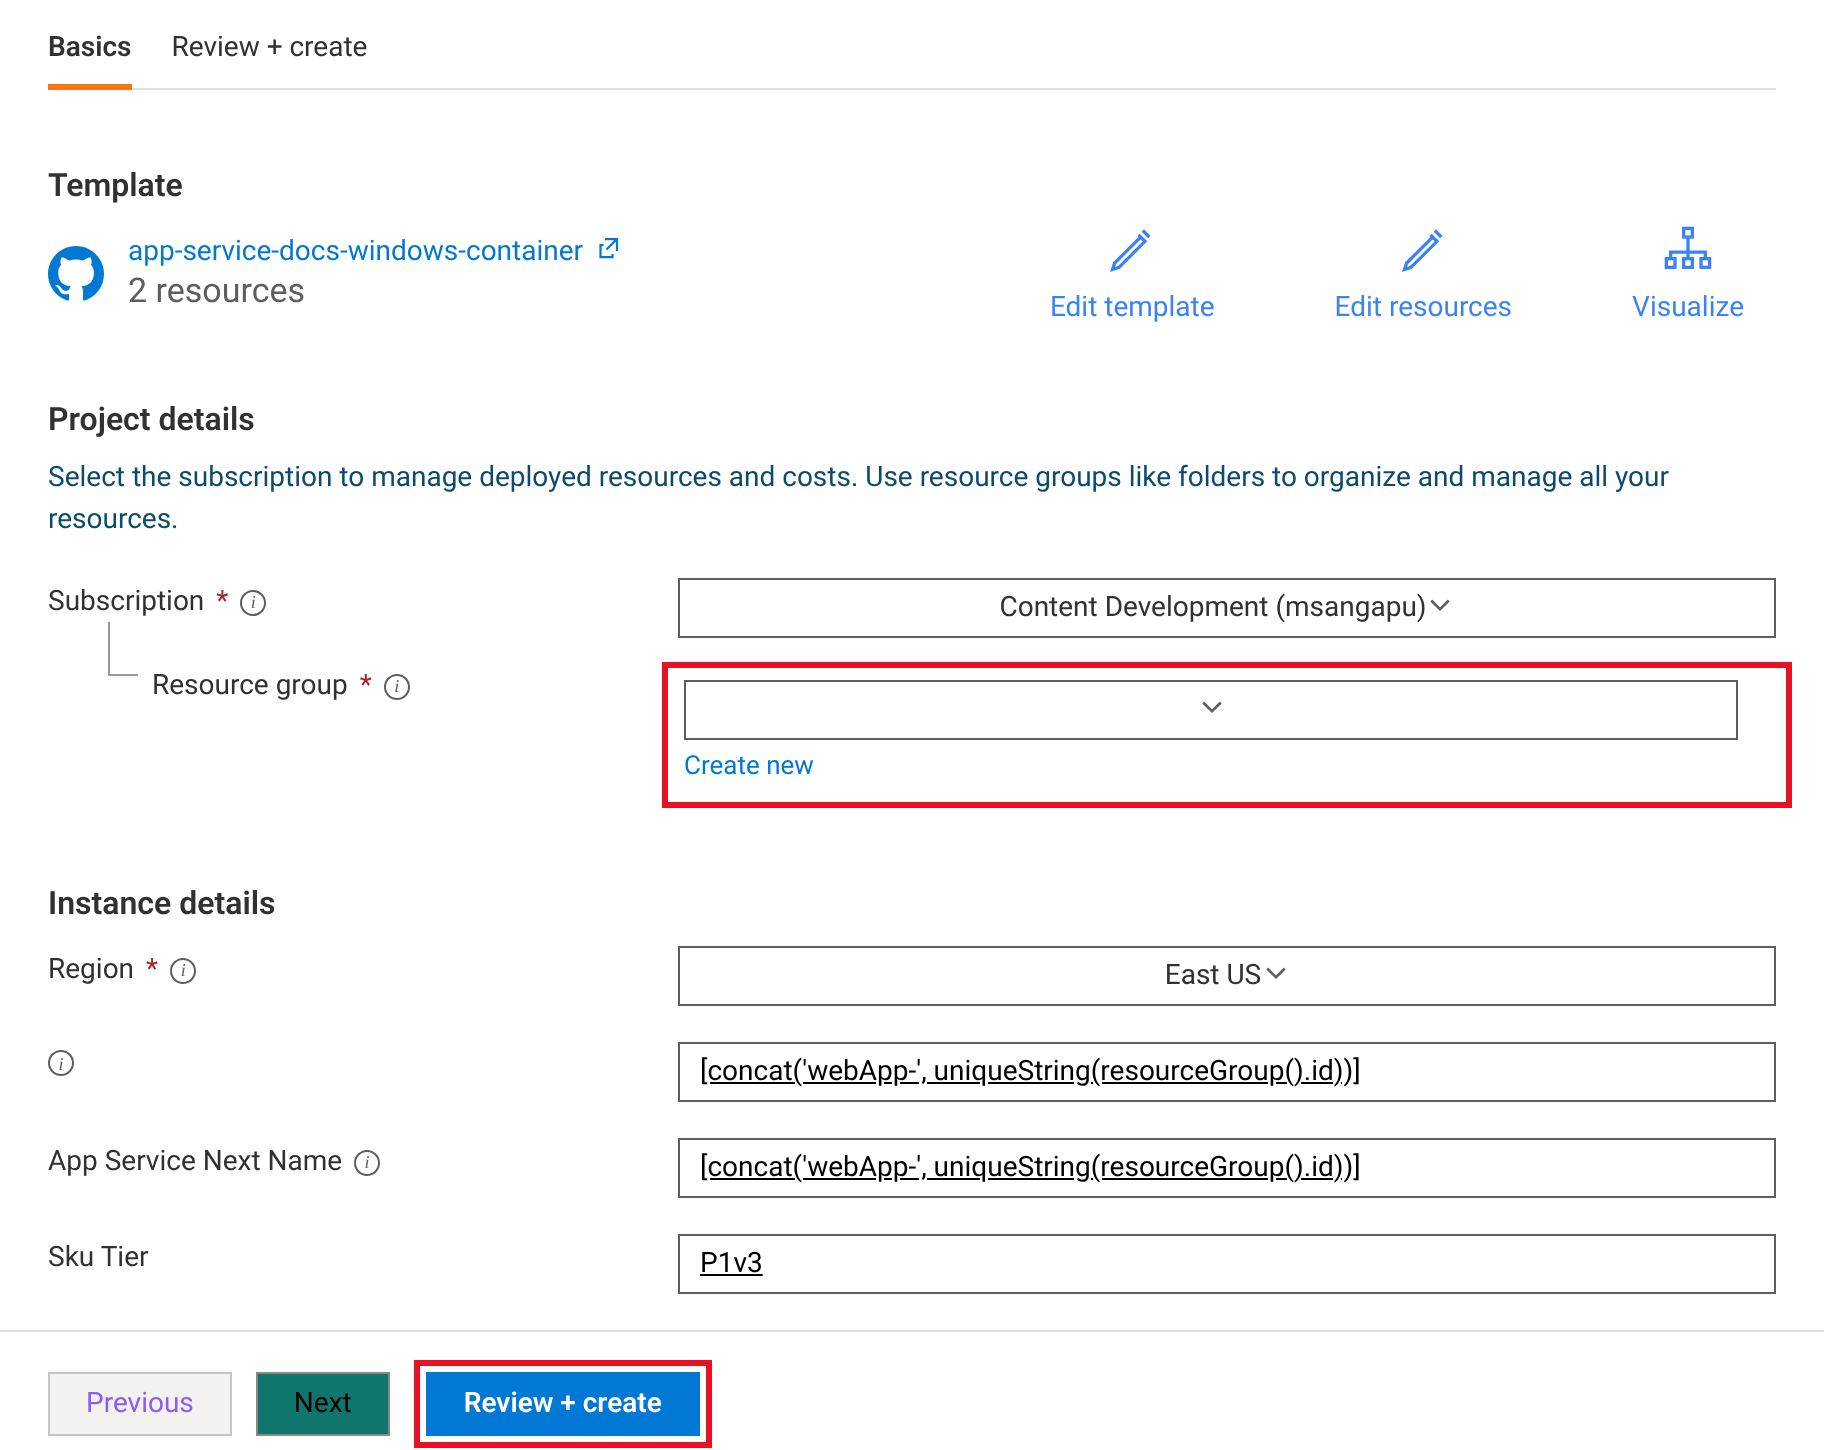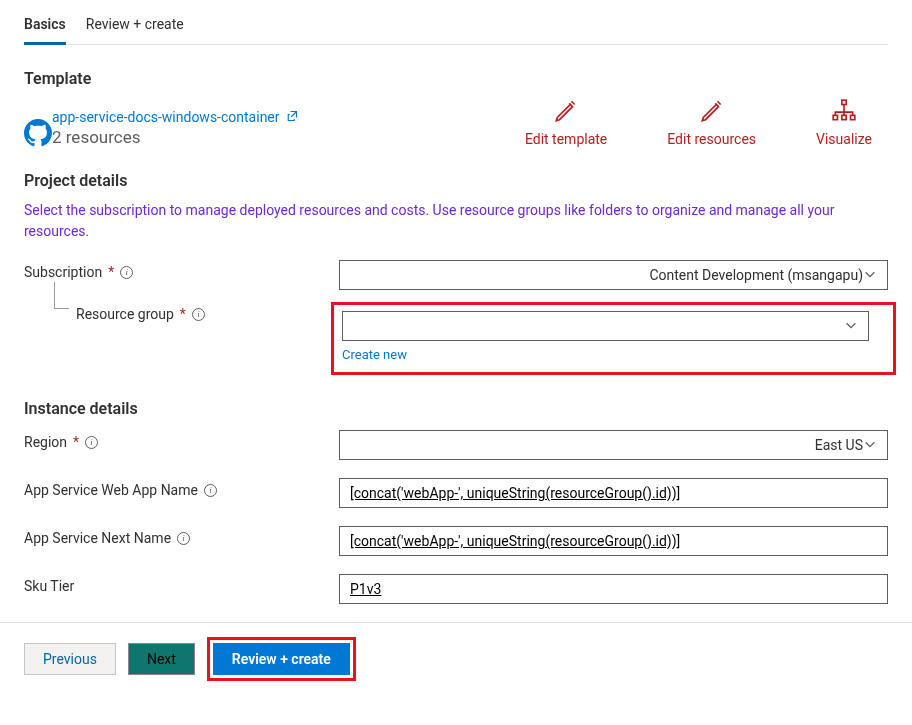--- a/index.html
+++ b/index.html
@@ -22,51 +22,51 @@
     }
     .tab {
       padding: 6px 0 10px 0;
       font-size: 14px;
       cursor: pointer;
       border-bottom: 3px solid transparent;
       margin-bottom: -1px;
     }
     .tab.active {
       font-weight: 600;
-      border-bottom: 3px solid #0369a1;
+      border-bottom: 3px solid #f97316;
     }
 
     
     .section-title {
       font-size: 16px;
       font-weight: 600;
-      margin: 24px 0 10px 0;
-    }
-
-    
-    .template-row { display: flex; align-items: flex-end; margin-top: 4px; }
+      margin: 38px 0 10px 0;
+    }
+
+    
+    .template-row { display: flex; align-items: center; gap: 12px; margin-top: 4px; }
     .github-icon { width: 28px; height: 28px; flex-shrink: 0; color: #0078d4; }
     .template-text { display: flex; flex-direction: column; gap: 2px; flex: 0 0 380px; }
     .template-link { color: #0078d4; font-size: 14px; display: inline-flex; align-items: center; gap: 6px; }
     .template-sub { color: #605e5c; font-size: 17px; }
     .external-icon { width: 12px; height: 12px; color: #0078d4; }
 
     
     .actions {
       display: flex;
       gap: 60px;
       margin-left: auto;
       padding-right: 16px;
     }
-    .action-item { display: flex; flex-direction: column; align-items: center; gap: 4px; cursor: pointer; color: #b91c1c; }
+    .action-item { display: flex; flex-direction: column; align-items: center; gap: 4px; cursor: pointer; color: #3b82f6; }
     .action-item svg { width: 28px; height: 26px; }
     .action-label { font-size: 14px; }
 
     
-    .section-desc { color: #6d28d9; font-size: 14px; line-height: 1.5; margin: 6px 0 18px 0; max-width: 820px; }
+    .section-desc { color: #0c4a6e; font-size: 14px; line-height: 1.5; margin: 6px 0 18px 0; max-width: 820px; }
 
     
     .field-row { display: flex; align-items: flex-start; margin: 12px 0 18px 0; }
     .field-label-col { width: 315px; flex-shrink: 0; display: flex; align-items: center; gap: 6px; padding-top: 4px; }
     .indented { padding-left: 52px; position: relative; }
     .indented::before {
       content: "";
       position: absolute;
       left: 30px;
       top: -20px;
@@ -81,21 +81,21 @@
     .select-like, .text-input {
       width: 100%;
       height: 30px;
       border: 1px solid #605e5c;
       background: #ffffff;
       padding: 0 10px;
       font-size: 14px;
       font-family: inherit;
       display: flex;
       align-items: center;
-      justify-content: flex-end;
+      justify-content: center;
     }
     .text-input { display: block; text-decoration: underline; }
     .chev-down { color: #605e5c; }
     .link-text { color: #0078d4; font-size: 13px; display: inline-block; margin-top: 6px; cursor: pointer; }
 
     .highlight-box { border: 3px solid #e81123; padding: 6px 24px 10px 8px; margin-left: -8px; margin-right: -8px; }
 
     
     .footer-divider { border-top: 1px solid #e1dfdd; margin: 16px 0 0 0; }
 
@@ -103,21 +103,21 @@
     .btn-row { display: flex; gap: 12px; padding: 14px 24px 24px 24px; align-items: center; }
     .btn {
       height: 32px;
       padding: 0 18px;
       border: 1px solid #8a8886;
       background: #0f766e;
       font-size: 14px;
       font-family: inherit;
       cursor: pointer;
     }
-    .btn.disabled { color: #0369a1; background: #f3f2f1; border-color: #c8c6c4; cursor: default; }
+    .btn.disabled { color: #8b5cf6; background: #f3f2f1; border-color: #c8c6c4; cursor: default; }
     .btn.primary { background: #0078d4; color: #ffffff; border: 1px solid #0078d4; font-weight: 600; }
     .btn-highlight { border: 3px solid #e81123; padding: 3px; display: inline-block; }
   </style>
 </head>
 <body>
 
 <div class="content">
 
   <div class="tabs">
     <div class="tab active">Basics</div>
@@ -231,21 +231,20 @@
           <svg width="14" height="14" viewBox="0 0 16 16" fill="none" stroke="currentColor" stroke-width="1.5">
               <path d="M3 6l5 5 5-5"></path>
             </svg>
         </span>
       </div>
     </div>
   </div>
 
   <div class="field-row">
     <div class="field-label-col">
-      <span>App Service Web App Name</span>
       <span class="info-icon">i</span>
     </div>
     <div class="field-input-col">
       <input class="text-input" value="[concat('webApp-', uniqueString(resourceGroup().id))]" style="">
     </div>
   </div>
 
   <div class="field-row">
     <div class="field-label-col">
       <span>App Service Next Name</span>

